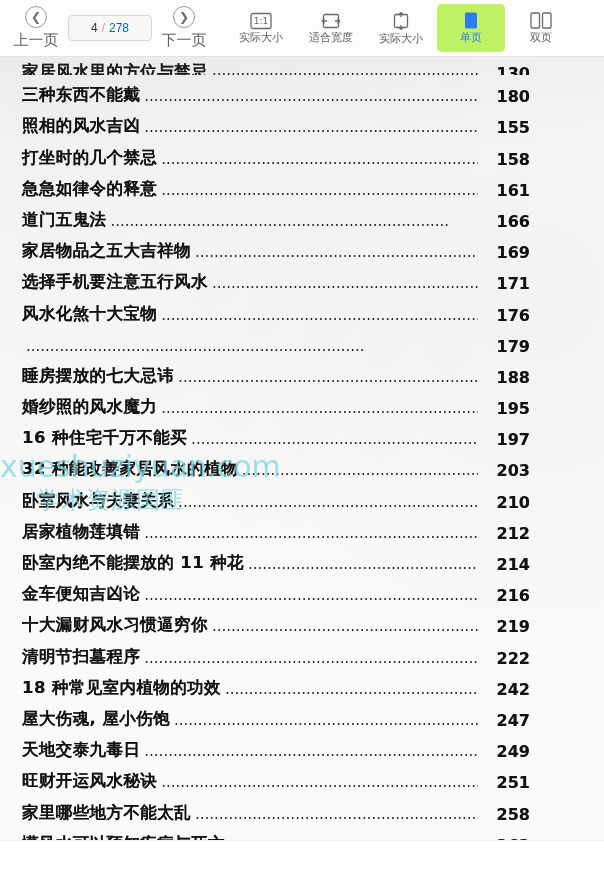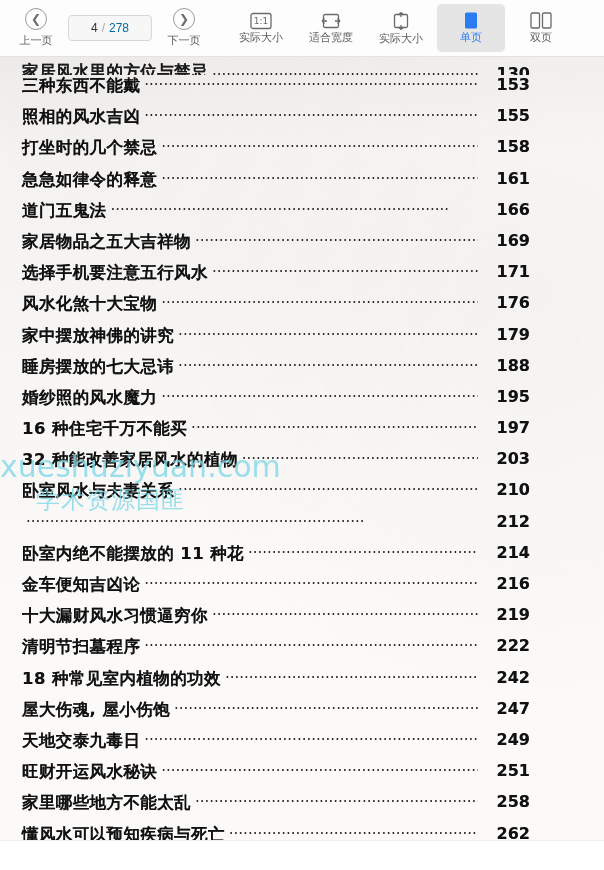--- a/index.html
+++ b/index.html
@@ -38,21 +38,21 @@
   .nav-circle {
     width: 22px; height: 22px;
     border: 1px solid #9a9a9a;
     border-radius: 50%;
     display: flex; align-items: center; justify-content: center;
     color: #6d6d6d;
     font-size: 12px;
     line-height: 1;
   }
   .nav-label {
-    font-size: 11px;
+    font-size: 15px;
     color: #5e5e5e;
     white-space: nowrap;
   }
   .page-box {
     width: 84px; height: 26px;
     border: 1px solid #d6d6d6;
     border-radius: 4px;
     background: #f7f7f7;
     display: flex; align-items: center; justify-content: center;
     gap: 4px;
@@ -69,21 +69,21 @@
     height: 48px;
     display: flex;
     flex-direction: column;
     align-items: center;
     justify-content: center;
     gap: 0;
     border-radius: 5px;
     cursor: pointer;
     margin: 0 1px;
   }
-  .mode-btn.active { background: #e5e5e5; }
+  .mode-btn.active { background: #bef264; }
   .mode-btn.active .mode-label { color: #2b7bf3; }
   .mode-label {
     font-size: 11px;
     color: #5e5e5e;
     white-space: nowrap;
     font-family: Liberation Mono, monospace;
   }
   .gi { display: block; }
   .gi-stroke { stroke: #6a6a6a; fill: none; stroke-width: 1.3; }
   .gi-fill { fill: #6a6a6a; }
@@ -117,21 +117,21 @@
 
   .toc {
     position: absolute;
     left: 0; top: 0;
     width: 604px;
   }
   .toc-row {
     position: relative;
     height: 31.2px;
     display: flex;
-    align-items: flex-start;
+    align-items: flex-end;
     padding-left: 22px;
     padding-right: 22px;
   }
   .toc-title {
     font-family: "DejaVu Sans", sans-serif;
     font-size: 16.5px;
     color: #111;
     letter-spacing: 0.4px;
     white-space: nowrap;
     font-weight: 600;
@@ -297,21 +297,21 @@
 
       <div class="toc-row clipped" id="toc-row-0">
         <span class="toc-title">家居风水里的方位与禁忌</span>
         <span class="dots">·······································································</span>
         <span class="toc-page">130</span>
       </div>
 
       <div class="toc-row">
         <span class="toc-title">三种东西不能戴</span>
         <span class="dots">·······································································</span>
-        <span class="toc-page">153</span>
+        <span class="toc-page">180</span>
       </div>
 
       <div class="toc-row">
         <span class="toc-title">照相的风水吉凶</span>
         <span class="dots">·······································································</span>
         <span class="toc-page">155</span>
       </div>
 
       <div class="toc-row">
         <span class="toc-title">打坐时的几个禁忌</span>
@@ -343,21 +343,20 @@
         <span class="toc-page">171</span>
       </div>
 
       <div class="toc-row">
         <span class="toc-title">风水化煞十大宝物</span>
         <span class="dots">·······································································</span>
         <span class="toc-page">176</span>
       </div>
 
       <div class="toc-row">
-        <span class="toc-title">家中摆放神佛的讲究</span>
         <span class="dots">·······································································</span>
         <span class="toc-page">179</span>
       </div>
 
       <div class="toc-row">
         <span class="toc-title">睡房摆放的七大忌讳</span>
         <span class="dots">·······································································</span>
         <span class="toc-page">188</span>
       </div>
 
@@ -379,20 +378,21 @@
         <span class="toc-page">203</span>
       </div>
 
       <div class="toc-row">
         <span class="toc-title">卧室风水与夫妻关系</span>
         <span class="dots">·······································································</span>
         <span class="toc-page">210</span>
       </div>
 
       <div class="toc-row">
+        <span class="toc-title">居家植物莲填错</span>
         <span class="dots">·······································································</span>
         <span class="toc-page">212</span>
       </div>
 
       <div class="toc-row">
         <span class="toc-title">卧室内绝不能摆放的 11 种花</span>
         <span class="dots">·······································································</span>
         <span class="toc-page">214</span>
       </div>
 

